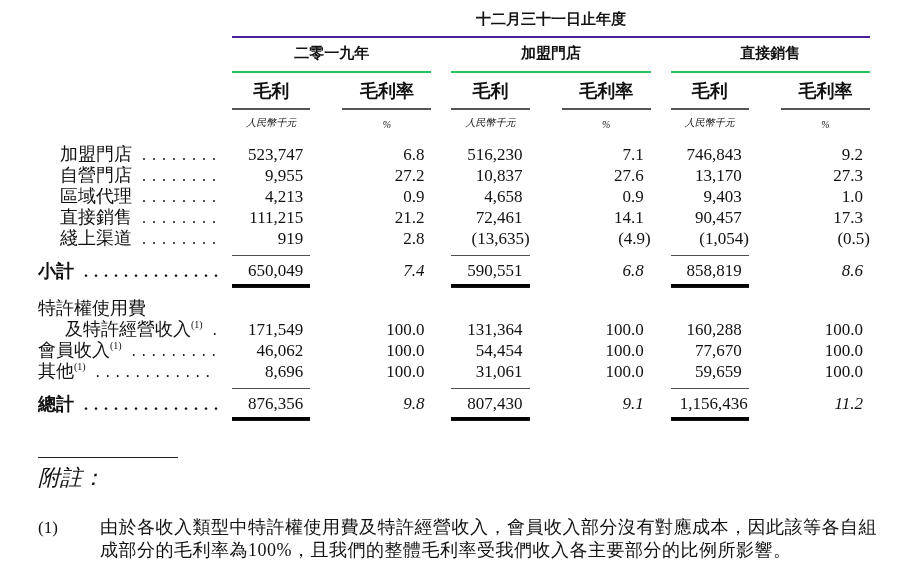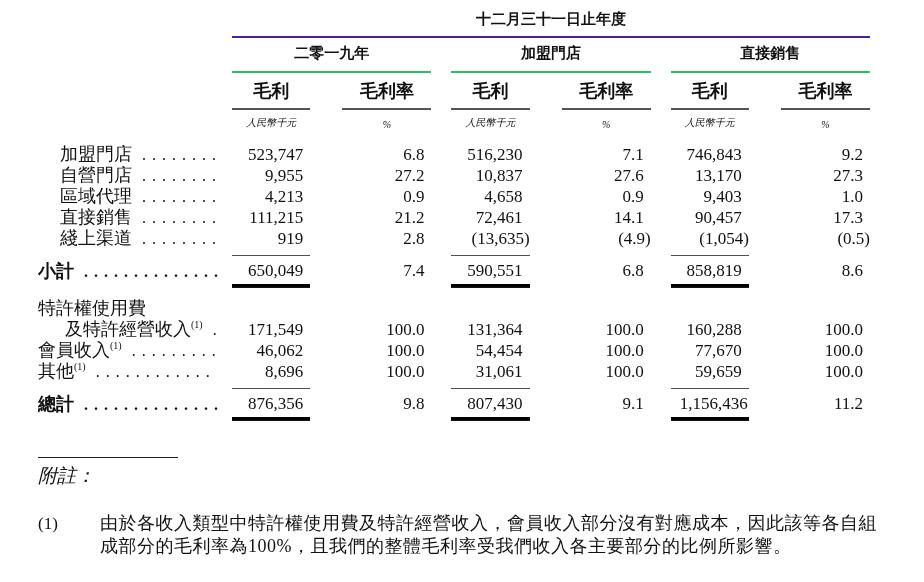--- a/index.html
+++ b/index.html
@@ -76,32 +76,32 @@
   td.val .v.paren { padding-right: 0; text-align: center; }
 
   
   tr.sumrow td { vertical-align: top; padding-top: 6px; }
   tr.sumrow td.lbl { padding-top: 12px; }
   .sub-top {
     border-top: 1.5px solid #4f4f4f;
     padding-top: 4px;
     text-align: right;
   }
-  .sub-top.ghost { border-top-color: transparent; }
+  .sub-top.ghost { border-top-color: transparent; font-style: italic; }
   .dbl {
     margin-top: 3px;
     height: 3px;
     border-top: 3.5px solid #000000;
     border-bottom: 1.5px solid #161616;
   }
 
   
   .footnote { margin-top: 36px; }
   .fn-sep { width: 140px; border-top: 1.6px solid #222222; }
-  .fn-label { font-style: italic; font-size: 19px; margin-top: 5px; }
+  .fn-label { font-style: italic; font-size: 22px; margin-top: 5px; }
   .fn-item { display: flex; margin-top: 23px; width: 848px; }
   .fn-marker { width: 62px; flex: 0 0 62px; font-size: 17px; line-height: 23px; }
   .fn-text { flex: 1 1 auto; font-size: 18px; line-height: 23px; letter-spacing: 0.5px; }
 </style>
 </head>
 <body>
 
 <div class="page">
 
   <table class="fin">

